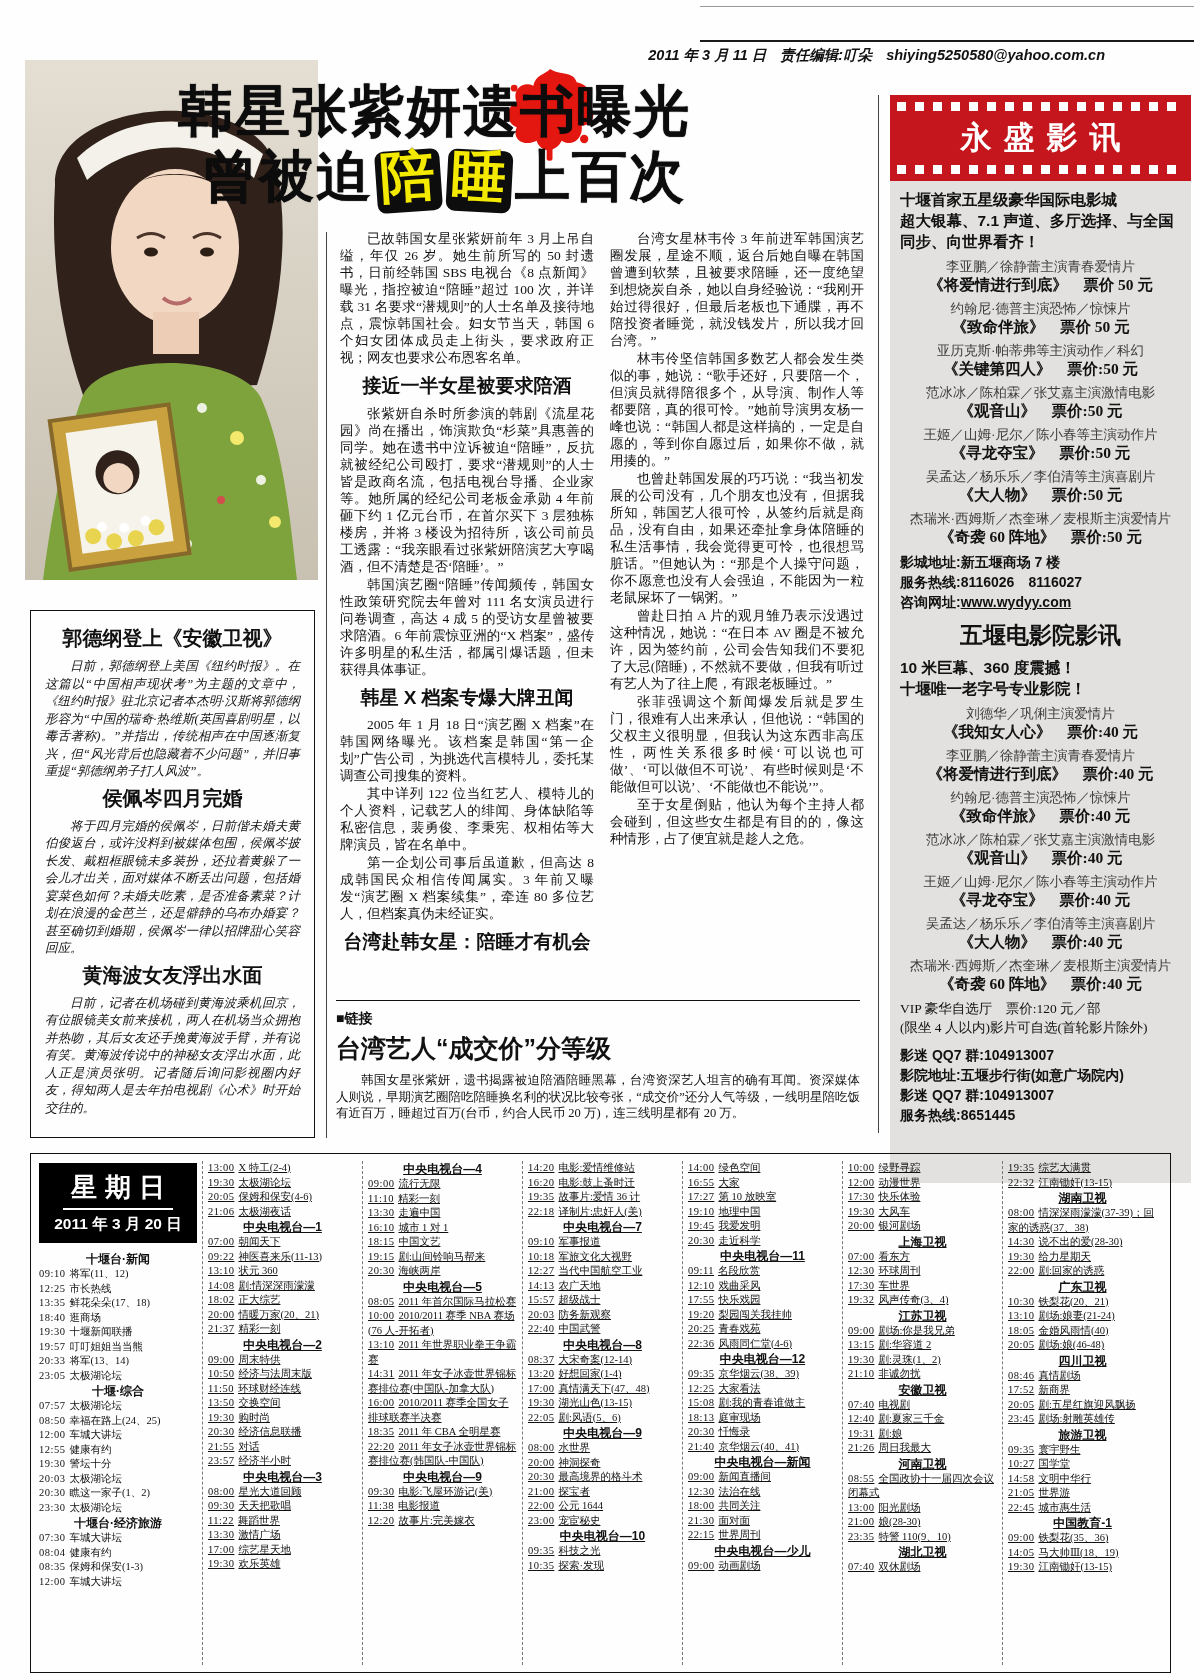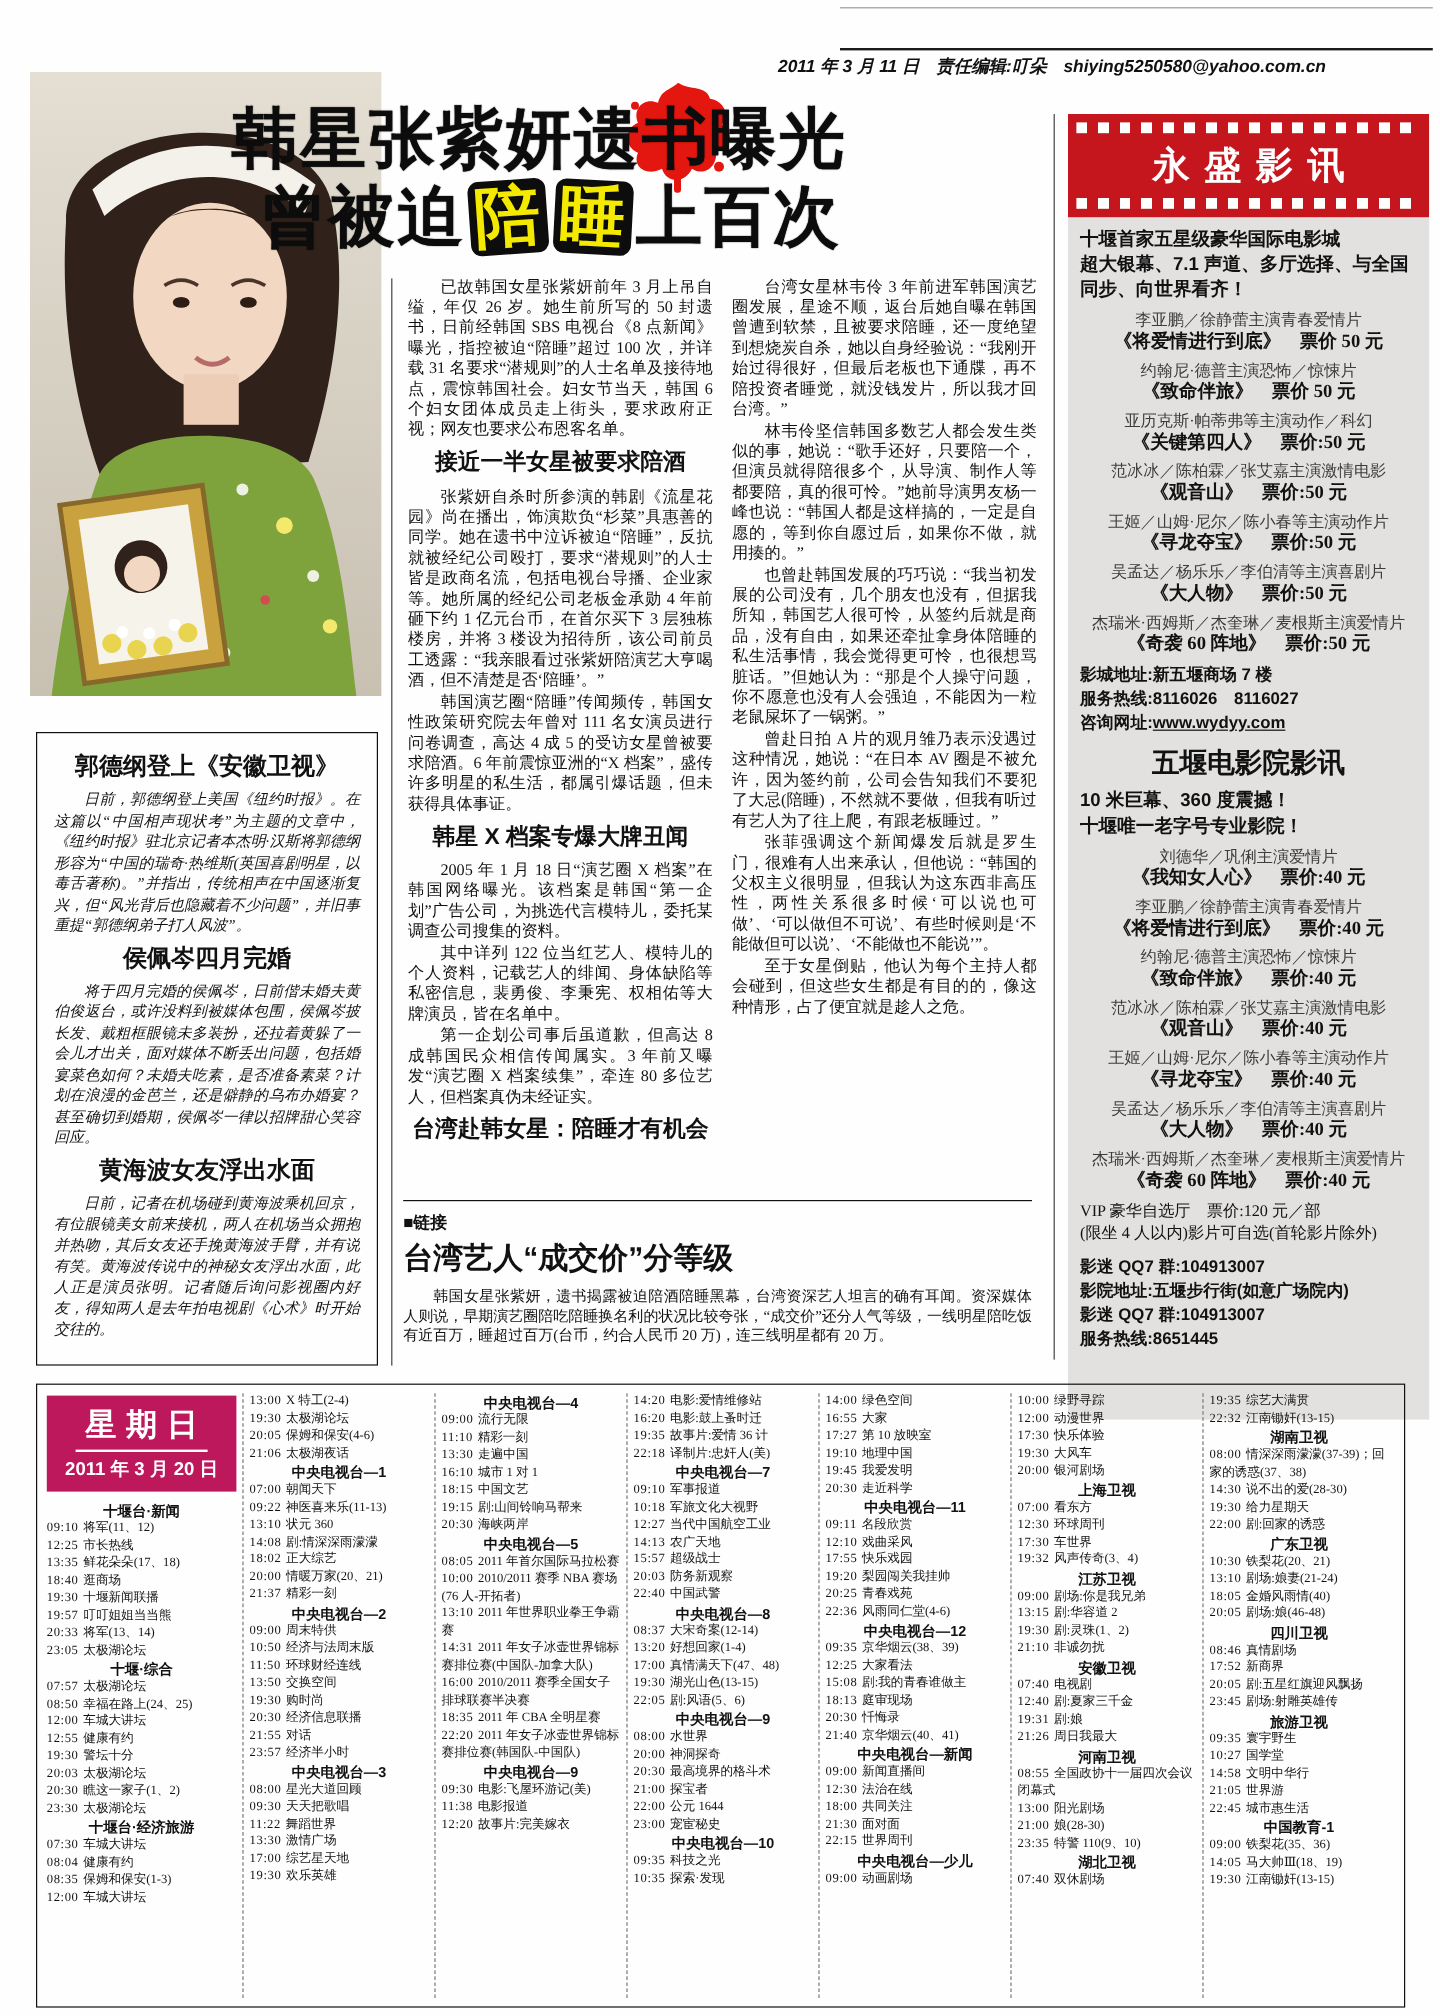--- a/index.html
+++ b/index.html
@@ -15,22 +15,22 @@
   .masthead .m2{font-size:29px;font-weight:900;font-family:"Liberation Sans","DejaVu Sans",sans-serif;}
   .masthead .m3{font-size:26px;font-weight:700;}
   .dateline{position:absolute;top:46px;right:95px;font-style:italic;font-weight:700;font-size:14.5px;
             font-family:"Liberation Sans","DejaVu Sans",sans-serif;white-space:nowrap;}
   .dateline span{margin-left:10px;}
 
   
   .photo{position:absolute;left:25px;top:60px;width:293px;height:520px;}
 
   
-  .headline{position:absolute;left:193px;top:86px;z-index:5;color:#0c0c0c;
-            font-family:Liberation Serif, serif;font-weight:900;}
+  .headline{position:absolute;left:178px;top:86px;z-index:5;color:#0c0c0c;
+            font-family:Liberation Mono, monospace;font-weight:900;}
   .hl1,.hl2{font-size:55px;line-height:1.1;white-space:nowrap;letter-spacing:2px;
             text-shadow:0 0 1px #000;}
   .hl2{margin-top:3px;margin-left:24px;}
   .splatwrap{position:relative;display:inline-block;}
   .splatwrap svg{position:absolute;left:-20px;top:-22px;width:100px;height:100px;z-index:-1;}
   .tile{display:inline-block;background:#0d0d0d;color:#f4e900;padding:0 4px;border-radius:9px;
         margin:0 3px;line-height:1.12;}
   .t1{transform:rotate(-4deg);}
   .t2{transform:rotate(3deg);}
 
@@ -85,22 +85,22 @@
               text-align:center;margin:8px 0 6px 0;}
   .vipline{font-size:13.5px;line-height:19px;}
   .cinefoot{margin-top:8px;}
 
   
   .tvbox{position:absolute;left:30px;top:1153px;width:1141px;height:520px;box-sizing:border-box;
          border:1.5px solid #111;padding:7px 8px;overflow:hidden;}
   .tvgrid{display:flex;height:100%;}
   .tvcol1{width:158px;flex:none;padding-right:5px;}
   .tvrest{flex:1;display:flex;}
-  .tvrest .tvcol{flex:1;border-left:1px dashed #777;padding:0 5px;overflow:hidden;}
-  .datebox{background:#be185d;color:#fff;text-align:center;padding:7px 4px 8px 4px;margin:2px 0 8px 0;}
+  .tvrest .tvcol{flex:1;border-left:1px dashed #777;padding:0 5px;overflow:hidden;text-decoration:underline;}
+  .datebox{background:#000000;color:#fff;text-align:center;padding:7px 4px 8px 4px;margin:2px 0 8px 0;}
   .datebox .day{font-family:"Liberation Sans","DejaVu Sans",sans-serif;font-weight:900;font-size:26px;
                 letter-spacing:8px;padding-left:8px;border-bottom:2px solid #fff;display:inline-block;
                 padding-bottom:3px;margin-bottom:4px;}
   .datebox .date{font-family:"Liberation Sans","DejaVu Sans",sans-serif;font-weight:700;font-size:15.5px;}
   .tvrow{font-size:10.5px;line-height:14.5px;text-align:left;}
   .tvrow[data-kind="h"]{font-family:"Liberation Sans","DejaVu Sans",sans-serif;font-weight:900;
                         font-size:12px;text-align:center;line-height:16px;}
   .tvt{margin-right:4px;letter-spacing:.5px;}
   .tvt:empty,.tvp:empty,.tvh:empty{display:none;}
 </style>

